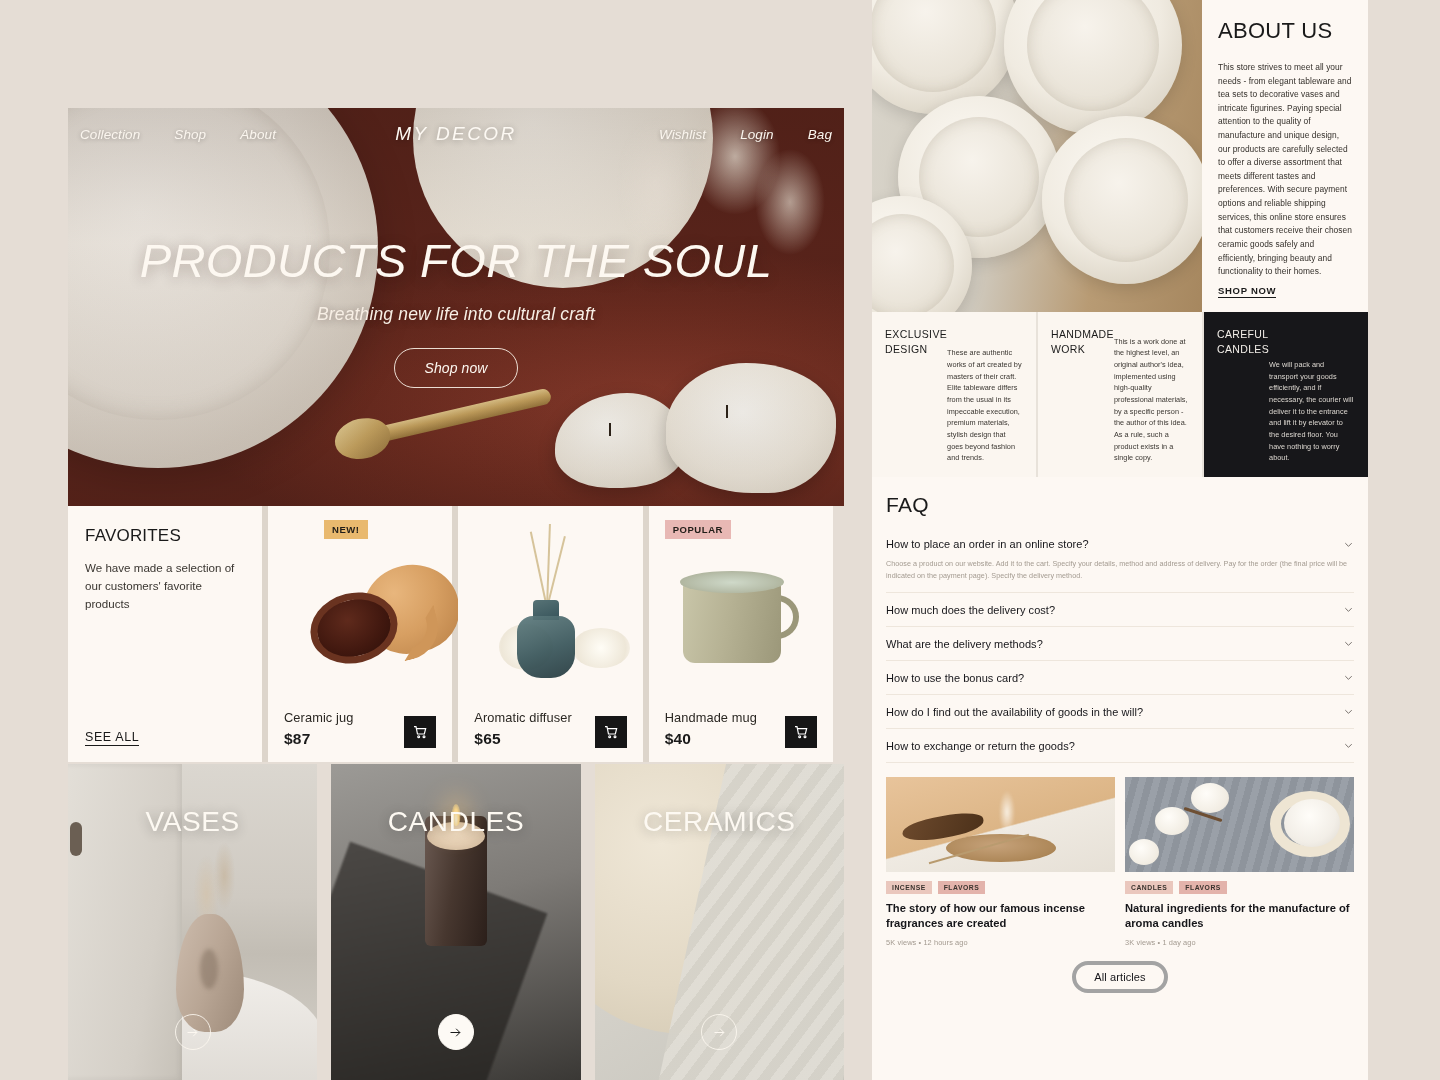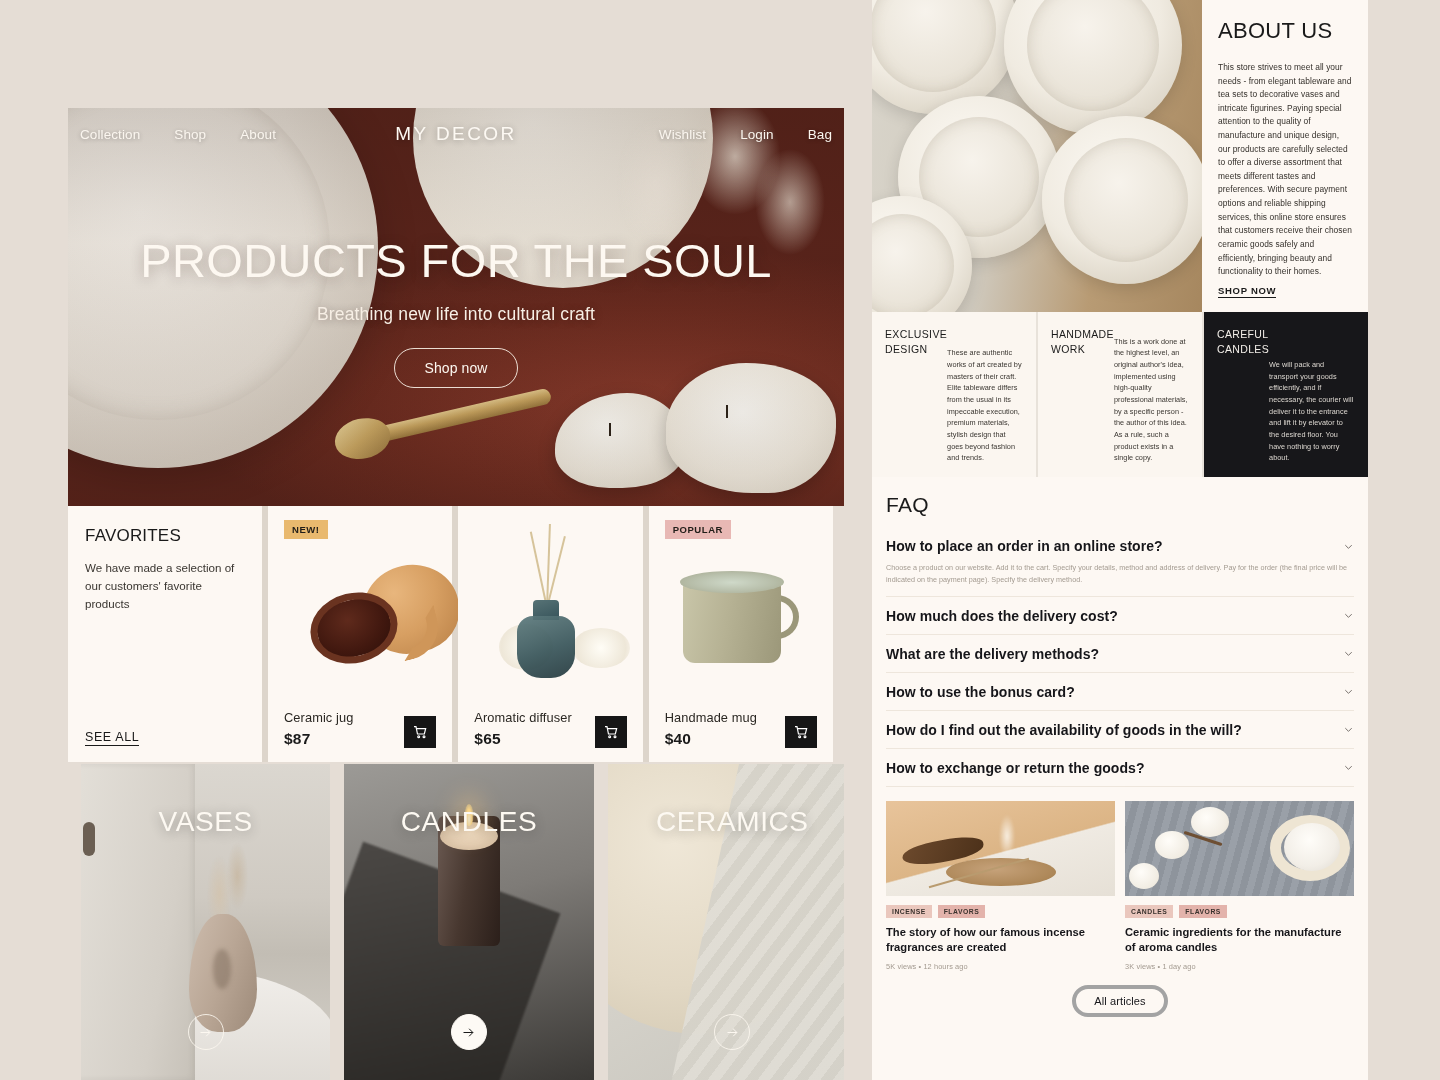--- a/index.html
+++ b/index.html
@@ -16,20 +16,21 @@
     position:absolute; left:68px; top:108px;
     width:776px; height:972px;
     overflow:hidden;
   }
 
   
   .hero {
     position:relative; width:776px; height:398px;
     overflow:hidden;
     background:#6b3026;
+    font-style:italic;
   }
   .hero-photo { position:absolute; inset:0; }
   .hp-cloth {
     position:absolute; inset:0;
     background:
       radial-gradient(ellipse 60% 40% at 75% 75%, #8a3b2c 0%, #6d2c20 60%, #5a241b 100%),
       linear-gradient(160deg,#7d3326 0%,#692a1f 55%,#5c241a 100%);
   }
   .hp-plate {
     position:absolute; left:-130px; top:-80px;
@@ -148,21 +149,21 @@
     padding-bottom:1px; cursor:pointer;
   }
   .prod-card {
     flex:1; background:#fdf8f3; position:relative;
     padding:14px 16px 14px; display:flex; flex-direction:column;
   }
   .badge {
     align-self:flex-start; font-size:9.5px; font-weight:700;
     letter-spacing:.55px; padding:4px 8px; color:#211d18;
   }
-  .badge.new { background:#e9b96e; }
+  .badge.new { background:#e9b96e;margin-left:40px; }
   .badge.popular { background:#e8b8b4; }
   .badge.ghost { visibility:hidden; }
   .prod-img { flex:1; position:relative; }
 
   
   .jug-body {
     position:absolute; left:52%; top:26px; width:96px; height:88px;
     border-radius:50% 50% 46% 46%;
     background:radial-gradient(ellipse at 36% 28%,#e8b67d 0%,#d79f62 48%,#b87f45 100%);
     transform:rotate(-12deg);
@@ -224,21 +225,21 @@
   .prod-name { font-size:12.8px; color:#2a2722; letter-spacing:.1px; }
   .prod-price { font-size:15.5px; font-weight:700; margin-top:5px; letter-spacing:.2px; }
   .cart-btn {
     width:32px; height:32px; background:#161616;
     display:flex; align-items:center; justify-content:center;
     cursor:pointer; flex:0 0 32px;
   }
 
   
   .cats {
-    position:absolute; left:13px; top:656px;
+    position:absolute; left:0; top:656px;
     width:776px; height:316px;
     display:flex; gap:14px;
   }
   .cat {
     flex:1; position:relative; overflow:hidden; cursor:pointer;
   }
   .cat-label {
     position:absolute; left:0; right:0; top:42px; text-align:center;
     color:#fdf9f2; font-size:28px; letter-spacing:.6px;
     text-shadow:0 2px 12px rgba(0,0,0,.3); z-index:3;
@@ -372,21 +373,21 @@
   .feat-body {
     margin-top:auto; font-size:7.3px; line-height:1.6; color:#3a3631;
     letter-spacing:.03px;
   }
   .feature.dark .feat-body { color:#ded9d2; }
 
   .faq { padding:16px 14px 4px; }
   .faq-title { font-size:21px; font-weight:400; letter-spacing:.3px; margin-bottom:10px; }
   .faq-item { border-bottom:1px solid #eee6dc; padding:11px 0 10px; cursor:pointer; }
   .faq-q-row { display:flex; align-items:center; gap:10px; }
-  .faq-q { flex:1; font-size:14px; font-weight:700; letter-spacing:.05px; color:#16161a; }
+  .faq-q { flex:1; font-size:11px; font-weight:400; letter-spacing:.05px; color:#16161a; }
   .chev { width:11px; height:11px; flex:0 0 11px; color:#6b6560; }
   .faq-a {
     margin-top:8px; font-size:7.2px; line-height:1.65;
     color:#a39a90; letter-spacing:.02px;
   }
 
   .blog-row { display:flex; gap:10px; padding:10px 14px 0; }
   .blog-card { flex:1; cursor:pointer; }
   .blog-img { width:100%; height:95px; position:relative; overflow:hidden; }
   .bi-incense { background:linear-gradient(165deg,#e8c49b 0%,#dcb586 52%,#efeae2 53%,#e6e0d6 100%); }
@@ -740,21 +741,21 @@
         <div class="bc-candle"></div>
         <div class="bc-cotton" style="left:30px;top:30px;width:34px;height:28px;"></div>
         <div class="bc-cotton" style="left:66px;top:6px;width:38px;height:30px;"></div>
         <div class="bc-cotton" style="left:4px;top:62px;width:30px;height:26px;"></div>
         <div class="bc-twig" style="left:58px;top:36px;width:40px;height:3px;transform:rotate(18deg);"></div>
       </div>
       <div class="blog-tags">
         <span class="tag t1">CANDLES</span>
         <span class="tag t2">FLAVORS</span>
       </div>
-      <div class="blog-head">Ceramic ingredients for the manufacture of aroma candles</div>
+      <div class="blog-head">Natural ingredients for the manufacture of aroma candles</div>
       <div class="blog-meta">
         <span>3K views</span>
         <span>•</span>
         <span>1 day ago</span>
       </div>
     </div>
   </div>
 
   <div class="all-wrap">
     <div class="all-btn">All articles</div>

